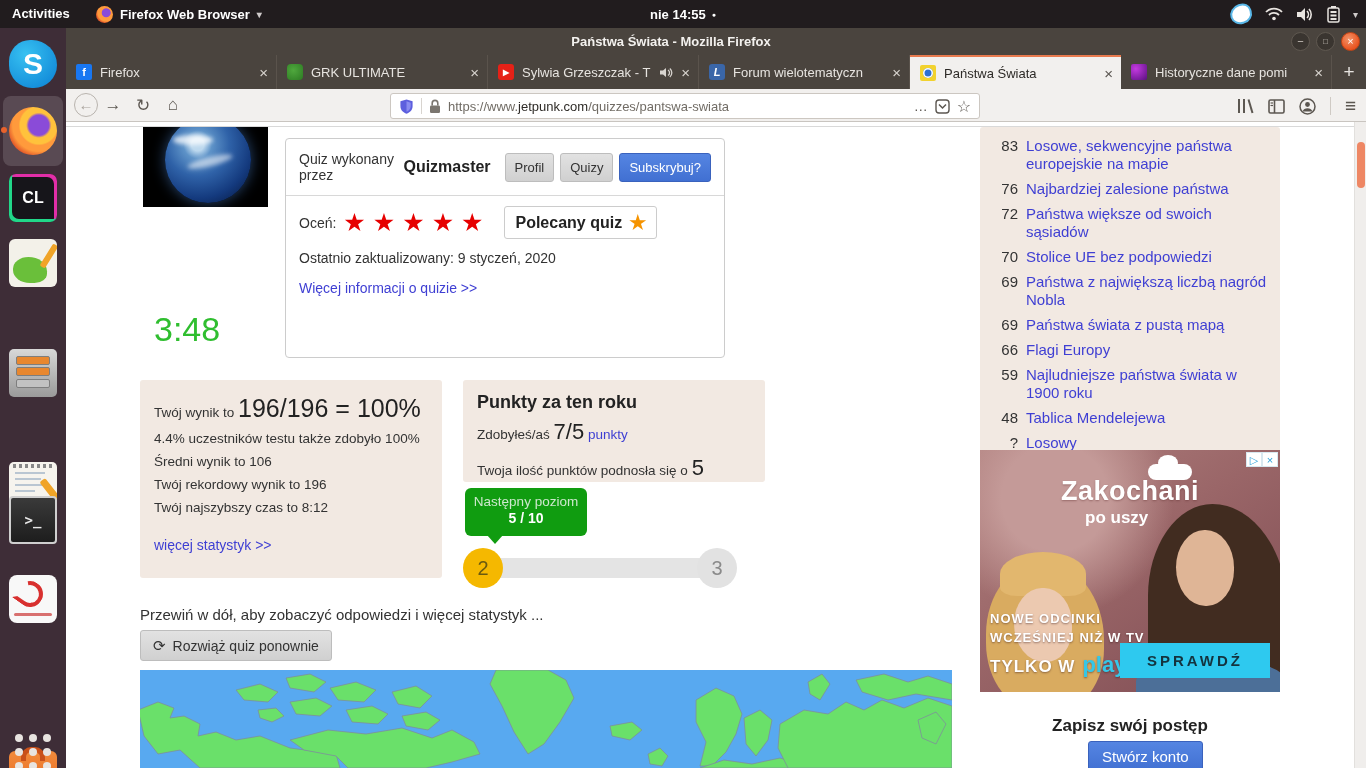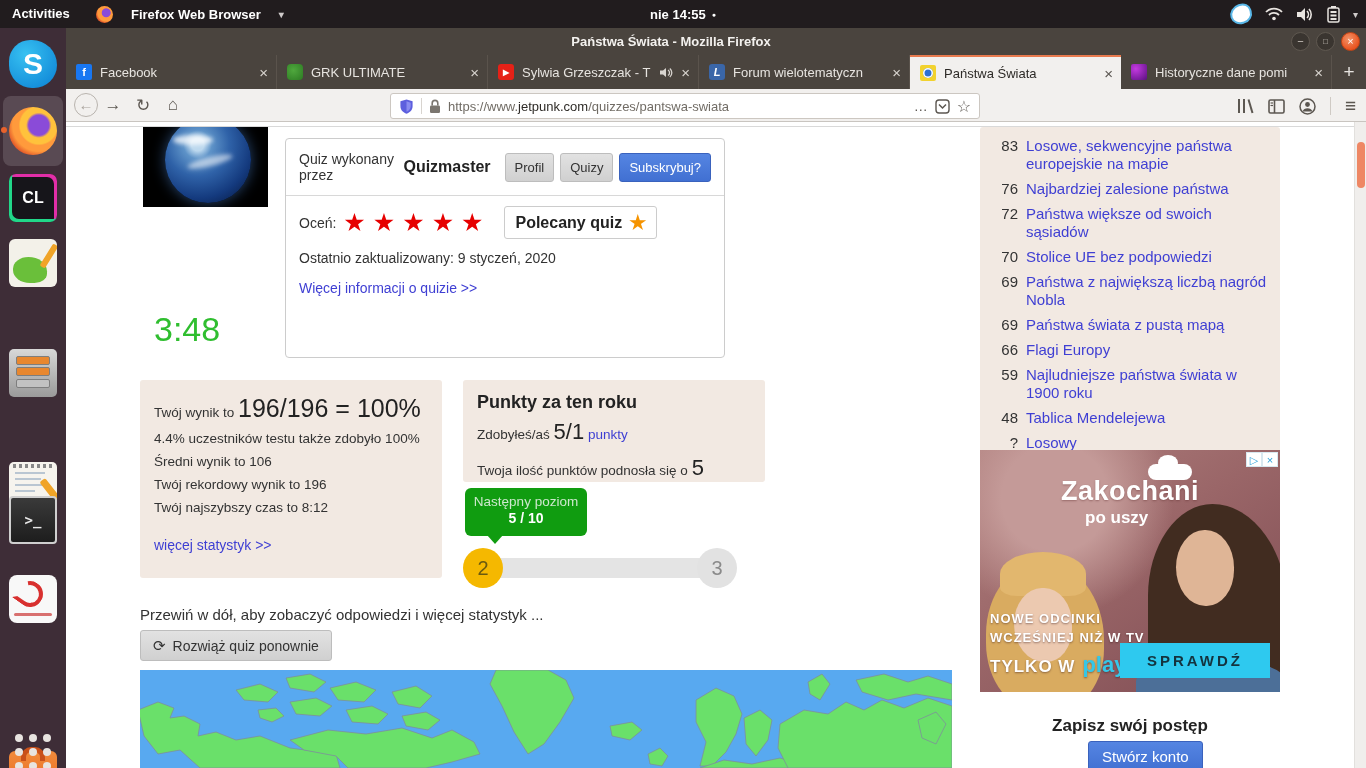--- a/index.html
+++ b/index.html
@@ -2,21 +2,21 @@
 <html><head>
 <meta charset="utf-8">
 <style>
   * { margin:0; padding:0; box-sizing:border-box; }
   html,body { width:1366px; height:768px; overflow:hidden; background:#000; }
   body { font-family:"Liberation Sans", sans-serif; position:relative; }
 
   
   #topbar { position:absolute; left:0; top:0; width:1366px; height:28px; background:#211c1e; color:#fff; z-index:50; }
   #topbar .activities { position:absolute; left:12px; top:0; line-height:28px; font-size:13px; font-weight:bold; color:#fff; }
-  #appmenu { position:absolute; left:96px; top:0; height:28px; display:flex; align-items:center; gap:18px; font-size:13px; font-weight:bold; color:#fff; }
+  #appmenu { position:absolute; left:96px; top:0; height:28px; display:flex; align-items:center; gap:7px; font-size:13px; font-weight:bold; color:#fff; }
   .ff-mini { width:17px; height:17px; border-radius:50%; background:radial-gradient(circle at 60% 40%, #8a4bd8 0 28%, #ff9a3c 34% 58%, #e35b2a 70%, #c9401e 100%); }
   #clockbox { position:absolute; left:50%; top:0; transform:translateX(-50%); height:28px; display:flex; align-items:center; gap:6px; font-size:13px; font-weight:bold; }
   #clockbox .dot { font-size:7px; }
   #tray { position:absolute; right:8px; top:0; height:28px; display:flex; align-items:center; gap:13px; }
   .blob-icon { width:22px; height:20px; background:#fff; border:2px solid #59b7e8; border-radius:55% 45% 50% 50%; transform:rotate(-18deg); }
   .caret { color:#cfcaca; font-size:10px; }
 
   
   #dock { position:absolute; left:0; top:28px; width:66px; height:740px; background:#3e2d37; z-index:40; }
   .dock-item { position:absolute; left:9px; width:48px; height:48px; }
@@ -268,21 +268,21 @@
     <div class="winbtns">
       <div class="winbtn">−</div>
       <div class="winbtn" style="font-size:8px">□</div>
       <div class="winbtn close">×</div>
     </div>
   </div>
 
   <div id="tabstrip">
     <div class="tab">
       <span class="fav fav-fb">f</span>
-      <span class="lbl">Facebook</span>
+      <span class="lbl">Firefox</span>
       <span class="x">×</span>
     </div>
     <div class="tab">
       <span class="fav fav-ev"></span>
       <span class="lbl">GRK ULTIMATE</span>
       <span class="x">×</span>
     </div>
     <div class="tab">
       <span class="fav fav-yt">▶</span>
       <span class="lbl">Sylwia Grzeszczak - T</span>
@@ -399,21 +399,21 @@
       <div class="sline" style="margin-top:2px"><span>Twój wynik to</span> <span class="bigval">196/196 = 100%</span></div>
       <div class="sline">4.4% uczestników testu także zdobyło 100%</div>
       <div class="sline">Średni wynik to 106</div>
       <div class="sline">Twój rekordowy wynik to 196</div>
       <div class="sline">Twój najszybszy czas to 8:12</div>
       <div class="statlink"><span class="link">więcej statystyk &gt;&gt;</span></div>
     </div>
 
     <div id="pointsbox" class="beige">
       <h3>Punkty za ten roku</h3>
-      <div class="sline" style="margin-top:0"><span>Zdobyłeś/aś</span> <span class="midval">5/1</span> <span class="link">punkty</span></div>
+      <div class="sline" style="margin-top:0"><span>Zdobyłeś/aś</span> <span class="midval">7/5</span> <span class="link">punkty</span></div>
       <div class="sline" style="margin-top:10px"><span>Twoja ilość punktów podnosła się o</span> <span class="midval">5</span></div>
     </div>
 
     <div id="lvltip">
       <div class="t1">Następny poziom</div>
       <div class="t2">5 / 10</div>
       <div class="arrow"></div>
     </div>
     <div id="lvlbar"></div>
     <div id="lvl2" class="lvl-circle">2</div>

